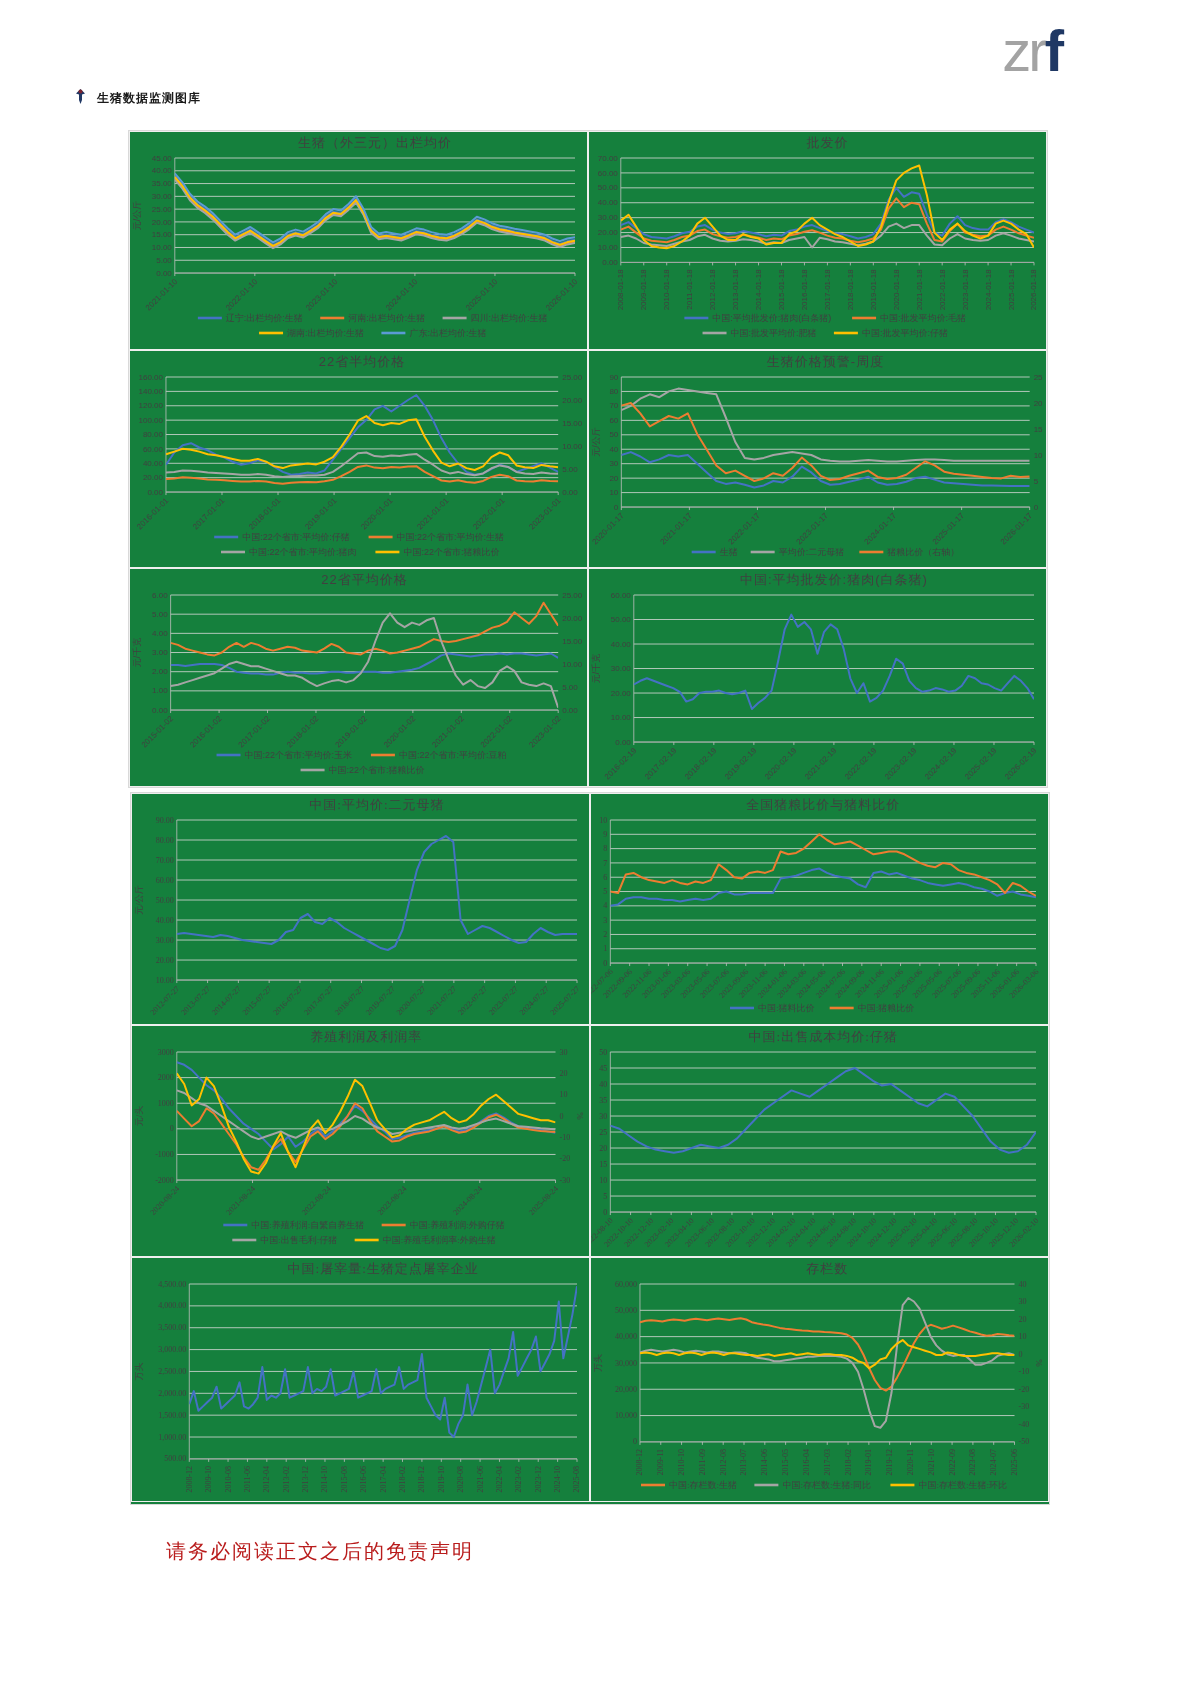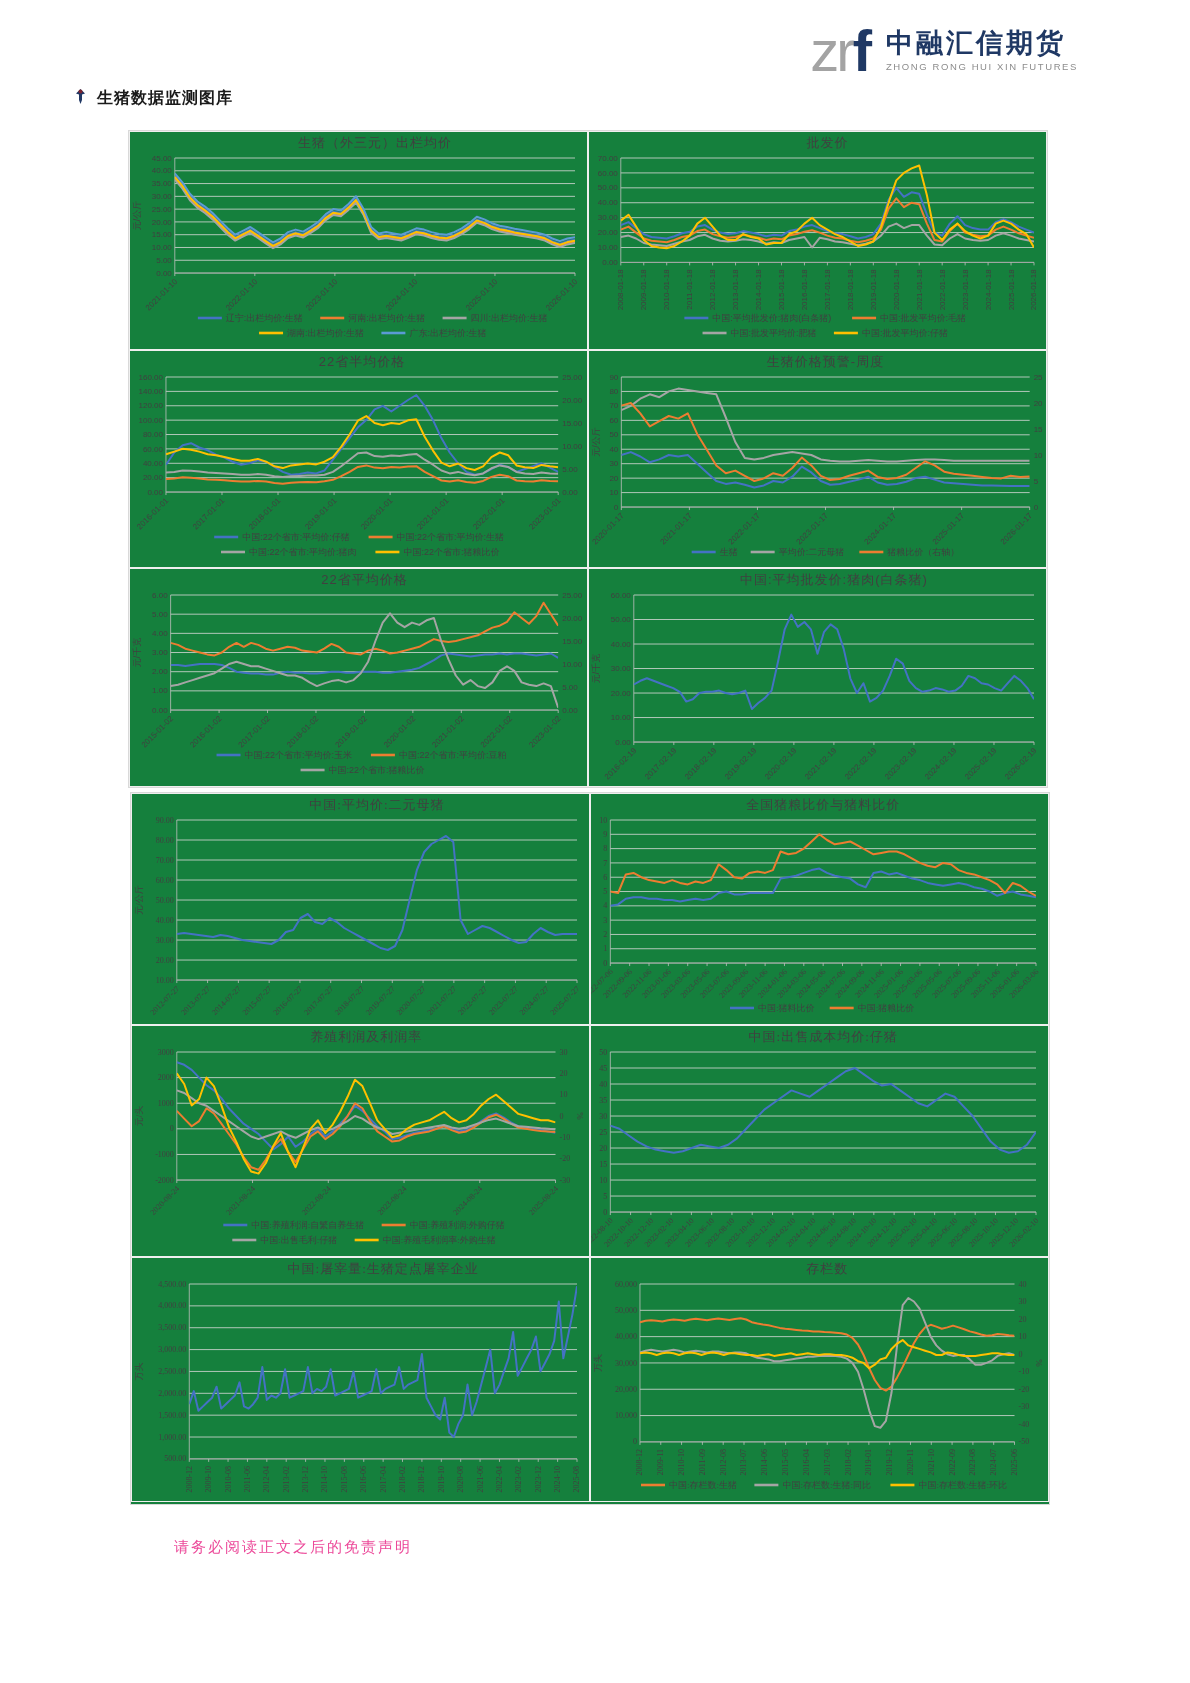--- a/index.html
+++ b/index.html
@@ -4,39 +4,35 @@
 <style>
   html,body{margin:0;padding:0;background:#ffffff;}
   body{width:1190px;height:1683px;position:relative;font-family:"Liberation Sans","DejaVu Sans",sans-serif;}
   .logo{position:absolute;top:22px;right:112px;display:flex;align-items:flex-start;}
   .logo .zr{font-size:58px;font-weight:400;color:#a3a3a3;letter-spacing:-3px;line-height:58px;}
   .logo .f{font-size:58px;font-weight:800;color:#1f3864;line-height:58px;margin-right:14px;}
   .logo .company{padding-top:6px;}
   .logo .cn{font-size:27px;font-weight:700;color:#1f3864;letter-spacing:3px;line-height:30px;}
   .logo .en{font-size:9.5px;color:#8c8c8c;letter-spacing:1.6px;margin-top:3px;}
   .heading-row{position:absolute;left:74px;top:88px;display:flex;align-items:center;gap:10px;}
-  .heading-row h1{font-size:16px;font-weight:700;color:#1a1a1a;margin:0;letter-spacing:1px;}
+  .heading-row h1{font-size:12px;font-weight:700;color:#1a1a1a;margin:0;letter-spacing:1px;}
   .block{position:absolute;display:grid;grid-template-columns:1fr 1fr;border:1px solid #d9d9d9;background:#15803d;}
   .block-top{left:128px;top:130px;width:918px;height:656px;grid-template-rows:repeat(3,1fr);}
   .block-bottom{left:130px;top:792px;width:918px;height:711px;grid-template-rows:232px 232px 245px;font-family:Liberation Serif, serif;}
   .cell{border:1px solid #efefef;box-sizing:border-box;overflow:hidden;}
-  footer{position:absolute;left:174px;top:1538px;font-size:15px;color:#ec4899;letter-spacing:2px;}
+  footer{position:absolute;left:166px;top:1538px;font-size:20px;color:#b91c1c;letter-spacing:2px;}
   svg text{fill:#404040;}
 </style>
 </head>
 <body>
 
 <header>
   <div class="logo">
     <span class="zr">zr</span>
       <span class="f">f</span>
-    <div class="company">
-      <div class="cn">中融汇信期货</div>
-      <div class="en">ZHONG RONG HUI XIN FUTURES</div>
-    </div>
   </div>
 </header>
 
 <div class="heading-row">
   <span>
     <svg width="13" height="17" viewBox="0 0 13 17">
       <path d="M6.5 1 L11 5.5 L8 6.5 L8 12 L6.5 16 L5 12 L5 6.5 L2 5.5 Z" fill="#203864"></path>
       <circle cx="6.5" cy="3.6" r="2" fill="#7a2430"></circle>
     </svg>
   </span>

